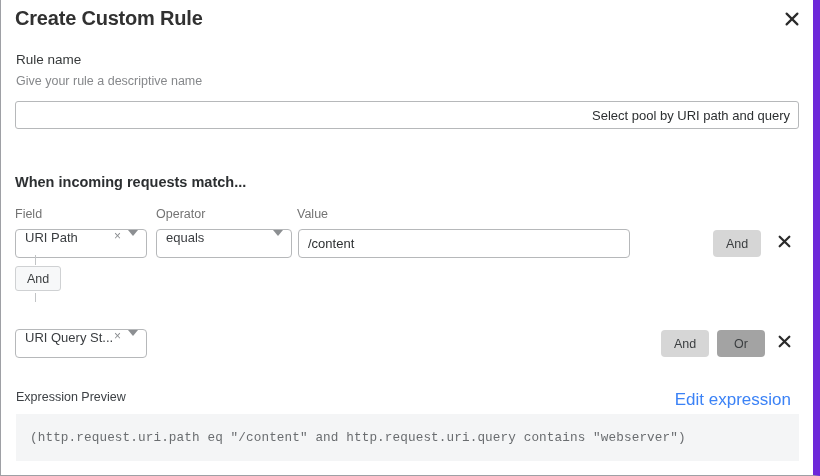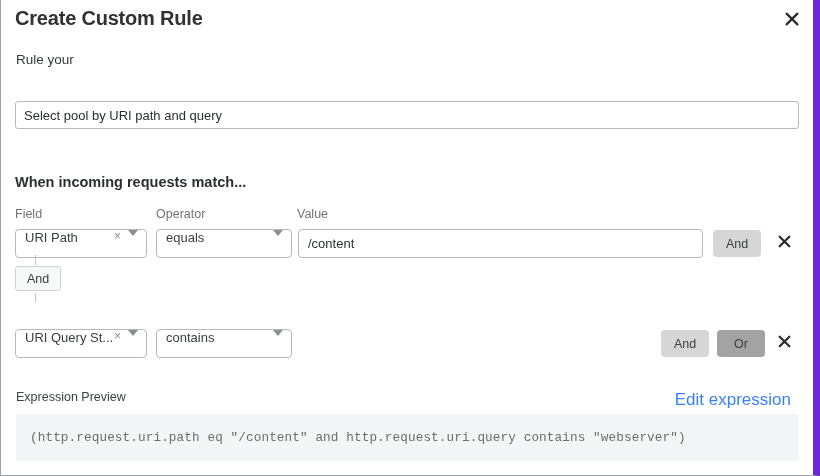--- a/index.html
+++ b/index.html
@@ -57,20 +57,21 @@
     left: 14px; top: 101px;
     width: 784px; height: 28px;
     border: 1px solid #b6b8ba;
     border-radius: 3px;
     background: #fff;
     font-family: "Liberation Sans", sans-serif;
     font-size: 13px;
     color: #2c2f31;
     padding: 0 8px;
     outline: none;
+    text-align: right;
   }
 
   
   #match-heading {
     position: absolute;
     left: 14px; top: 174px;
     font-size: 14.5px;
     font-weight: bold;
     color: #2c2f31;
   }
@@ -133,21 +134,21 @@
     height: 29px;
     border: 1px solid #b6b8ba;
     border-radius: 4px;
     background: #fff;
     font-family: "Liberation Sans", sans-serif;
     font-size: 13px;
     color: #2c2f31;
     padding: 0 9px;
     outline: none;
   }
-  #value-1 { left: 297px; width: 405px; }
+  #value-1 { left: 297px; width: 332px; }
   #value-2 { left: 297px; width: 353px; }
 
   .logic-btn {
     position: absolute;
     height: 27px;
     min-width: 48px;
     border: none;
     border-radius: 4px;
     background: #d6d6d6;
     color: #3b3e40;
@@ -237,21 +238,22 @@
   <div id="dialog-title">Create Custom Rule</div>
 
   <button id="close-btn">
     <span>
       <svg width="14" height="14" viewBox="0 0 14 14" aria-hidden="true">
         <path d="M1.6 1.6 L12.4 12.4 M12.4 1.6 L1.6 12.4" stroke="#2b2b2b" stroke-width="2.2" stroke-linecap="round"></path>
       </svg>
     </span>
   </button>
 
-  <div class="section-label" id="rule-name-label">Rule your</div>
+  <div class="section-label" id="rule-name-label">Rule name</div>
+  <div id="rule-name-help">Give your rule a descriptive name</div>
   <input id="rule-name-input" type="text" value="Select pool by URI path and query" style="">
 
   <div id="match-heading">When incoming requests match...</div>
 
   <div class="col-label" id="label-field">Field</div>
   <div class="col-label" id="label-operator">Operator</div>
   <div class="col-label" id="label-value">Value</div>
 
   <div class="cond-row" id="row-1">
     <div class="select-box field-select">
@@ -279,24 +281,20 @@
     <div id="conn-and">And</div>
     <div class="conn-line" id="conn-line-bottom"></div>
   </div>
 
   <div class="cond-row" id="row-2">
     <div class="select-box field-select">
       <span class="select-text">URI Query St...</span>
       <span class="clear-x">×</span>
       <span class="caret"></span>
     </div>
-    <div class="select-box operator-select">
-      <span class="select-text">contains</span>
-      <span class="caret"></span>
-    </div>
     <button class="logic-btn" id="and-2">And</button>
     <button class="logic-btn inactive" id="or-2">Or</button>
     <button class="remove-btn" id="remove-2">
       <span>
         <svg width="13" height="13" viewBox="0 0 14 14" aria-hidden="true">
           <path d="M1.8 1.8 L12.2 12.2 M12.2 1.8 L1.8 12.2" stroke="#2b2b2b" stroke-width="2.4" stroke-linecap="round"></path>
         </svg>
       </span>
     </button>
   </div>

